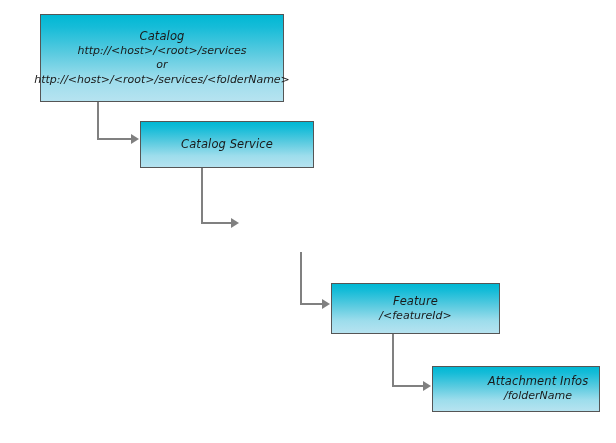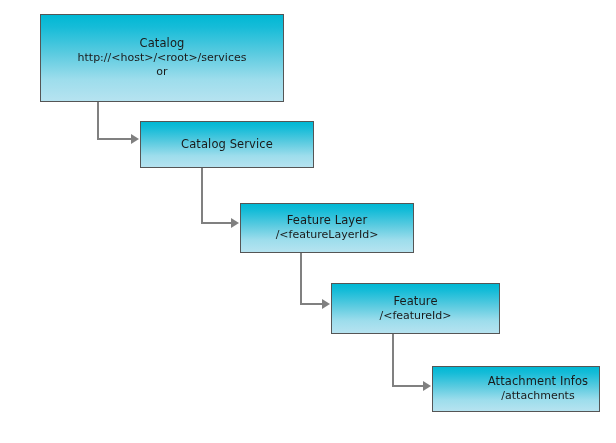--- a/index.html
+++ b/index.html
@@ -7,20 +7,21 @@
     padding: 0;
     background: #ffffff;
   }
   #canvas {
     position: relative;
     width: 616px;
     height: 443px;
     background: #ffffff;
     overflow: hidden;
     font-family: "DejaVu Sans", "Liberation Sans", sans-serif;
+    font-style: italic;
   }
   .node {
     position: absolute;
     box-sizing: border-box;
     border: 1px solid #555555;
     background: linear-gradient(to bottom, #00b8d4 0%, #16bcd8 14%, #5bcbe0 45%, #9dddec 75%, #b6e3f0 100%);
     display: flex;
     flex-direction: column;
     align-items: center;
     justify-content: center;
@@ -78,34 +79,31 @@
   <div class="arrow-head" style="left:322px; top:299px;"></div>
 
   <div class="conn-v" style="left:392px; top:333px; height:54px;"></div>
   <div class="conn-h" style="left:392px; top:385px; width:32px;"></div>
   <div class="arrow-head" style="left:423px; top:381px;"></div>
 
   <div class="node" style="left:40px; top:14px; width:244px; height:88px;">
     <div class="title">Catalog</div>
     <div class="sub">http://&lt;host&gt;/&lt;root&gt;/services</div>
     <div class="sub">or</div>
+    <div class="sub">http://&lt;host&gt;/&lt;root&gt;/services/&lt;folderName&gt;</div>
   </div>
 
   <div class="node" style="left:140px; top:121px; width:174px; height:47px;">
     <div class="title">Catalog Service</div>
   </div>
 
-  <div class="node" style="left:240px; top:203px; width:174px; height:50px;">
-    <div class="title">Feature Layer</div>
-    <div class="sub">/&lt;featureLayerId&gt;</div>
-  </div>
 
   <div class="node" style="left:331px; top:283px; width:169px; height:51px;">
     <div class="title">Feature</div>
     <div class="sub">/&lt;featureId&gt;</div>
   </div>
 
   <div class="node" style="left:432px; top:366px; width:168px; height:46px;padding-left:48px;">
     <div class="title">Attachment Infos</div>
-    <div class="sub">/attachments</div>
+    <div class="sub">/folderName</div>
   </div>
 
 </div>
 
 </body></html>

